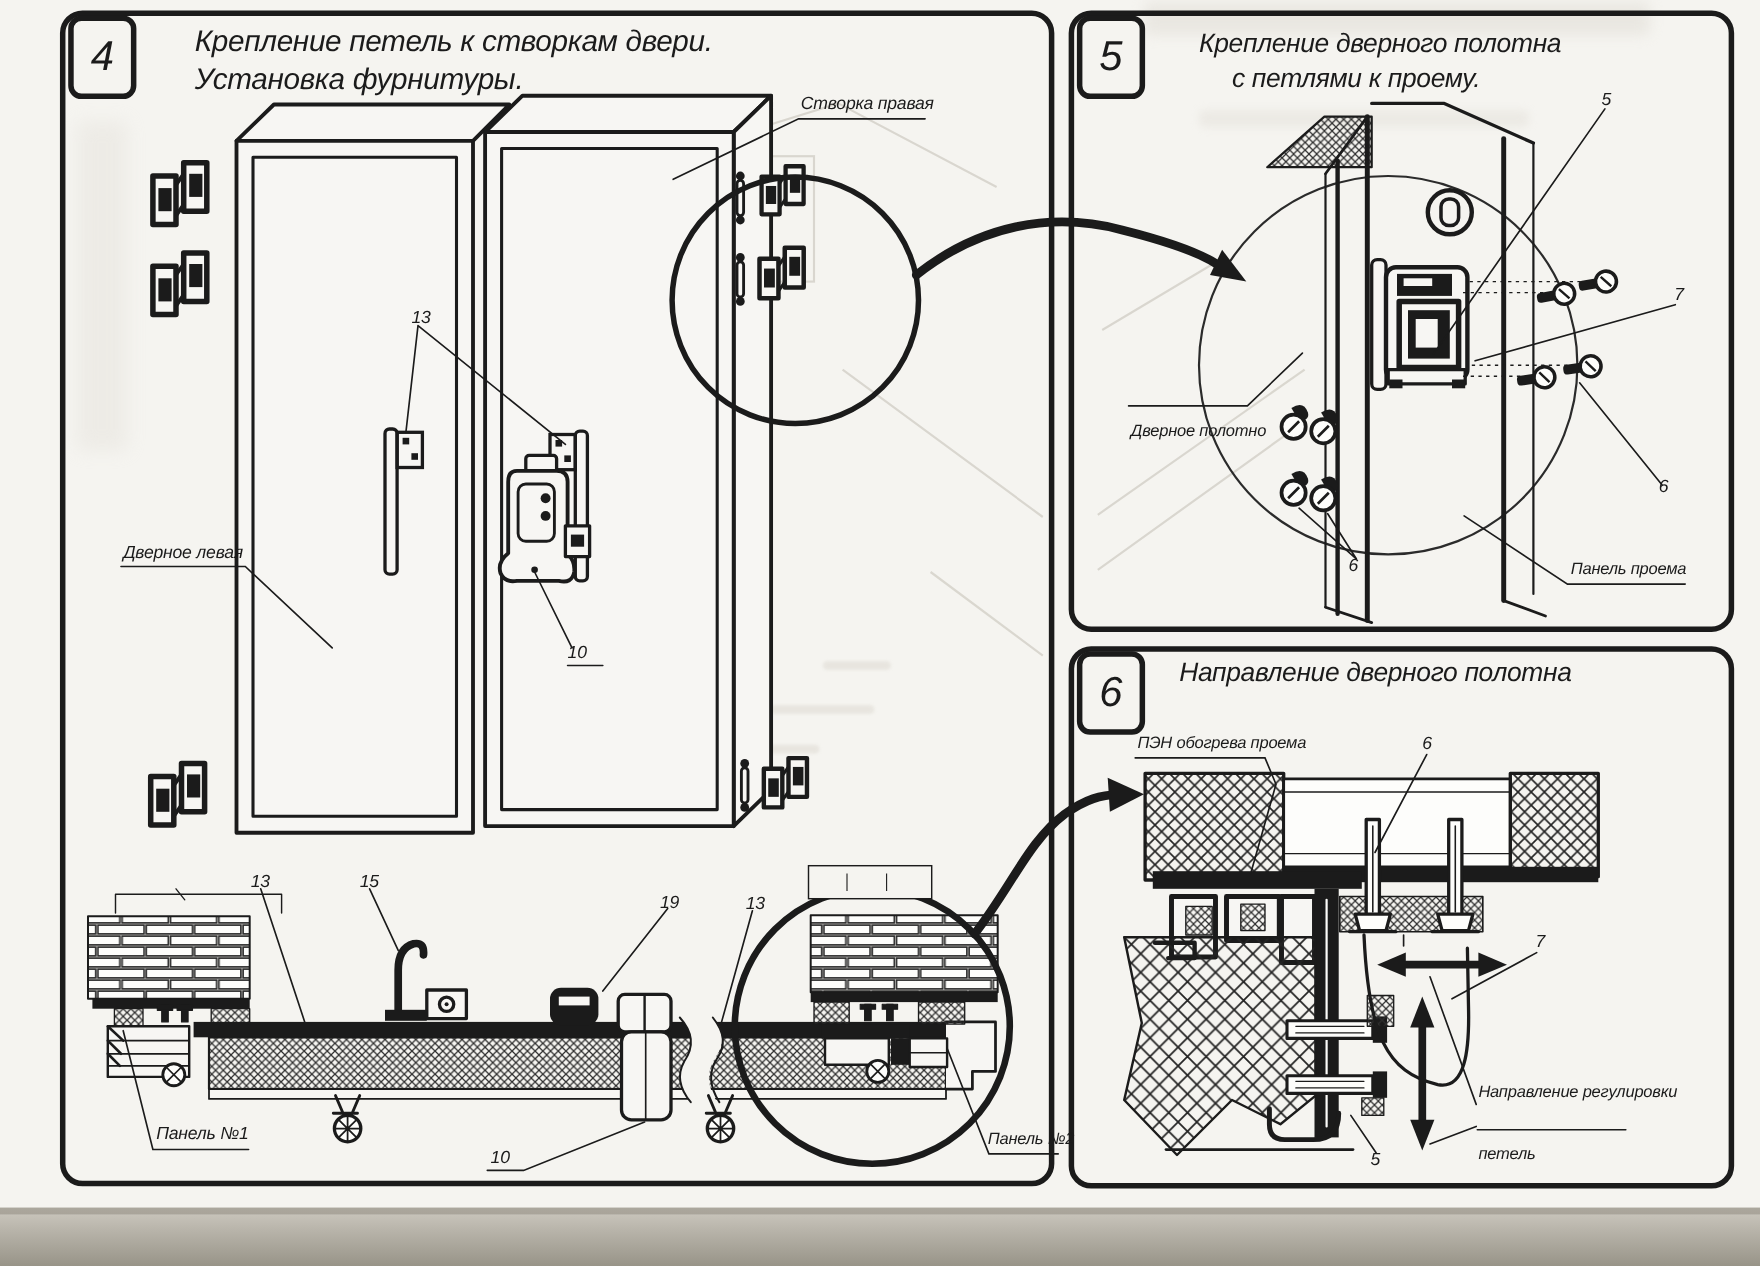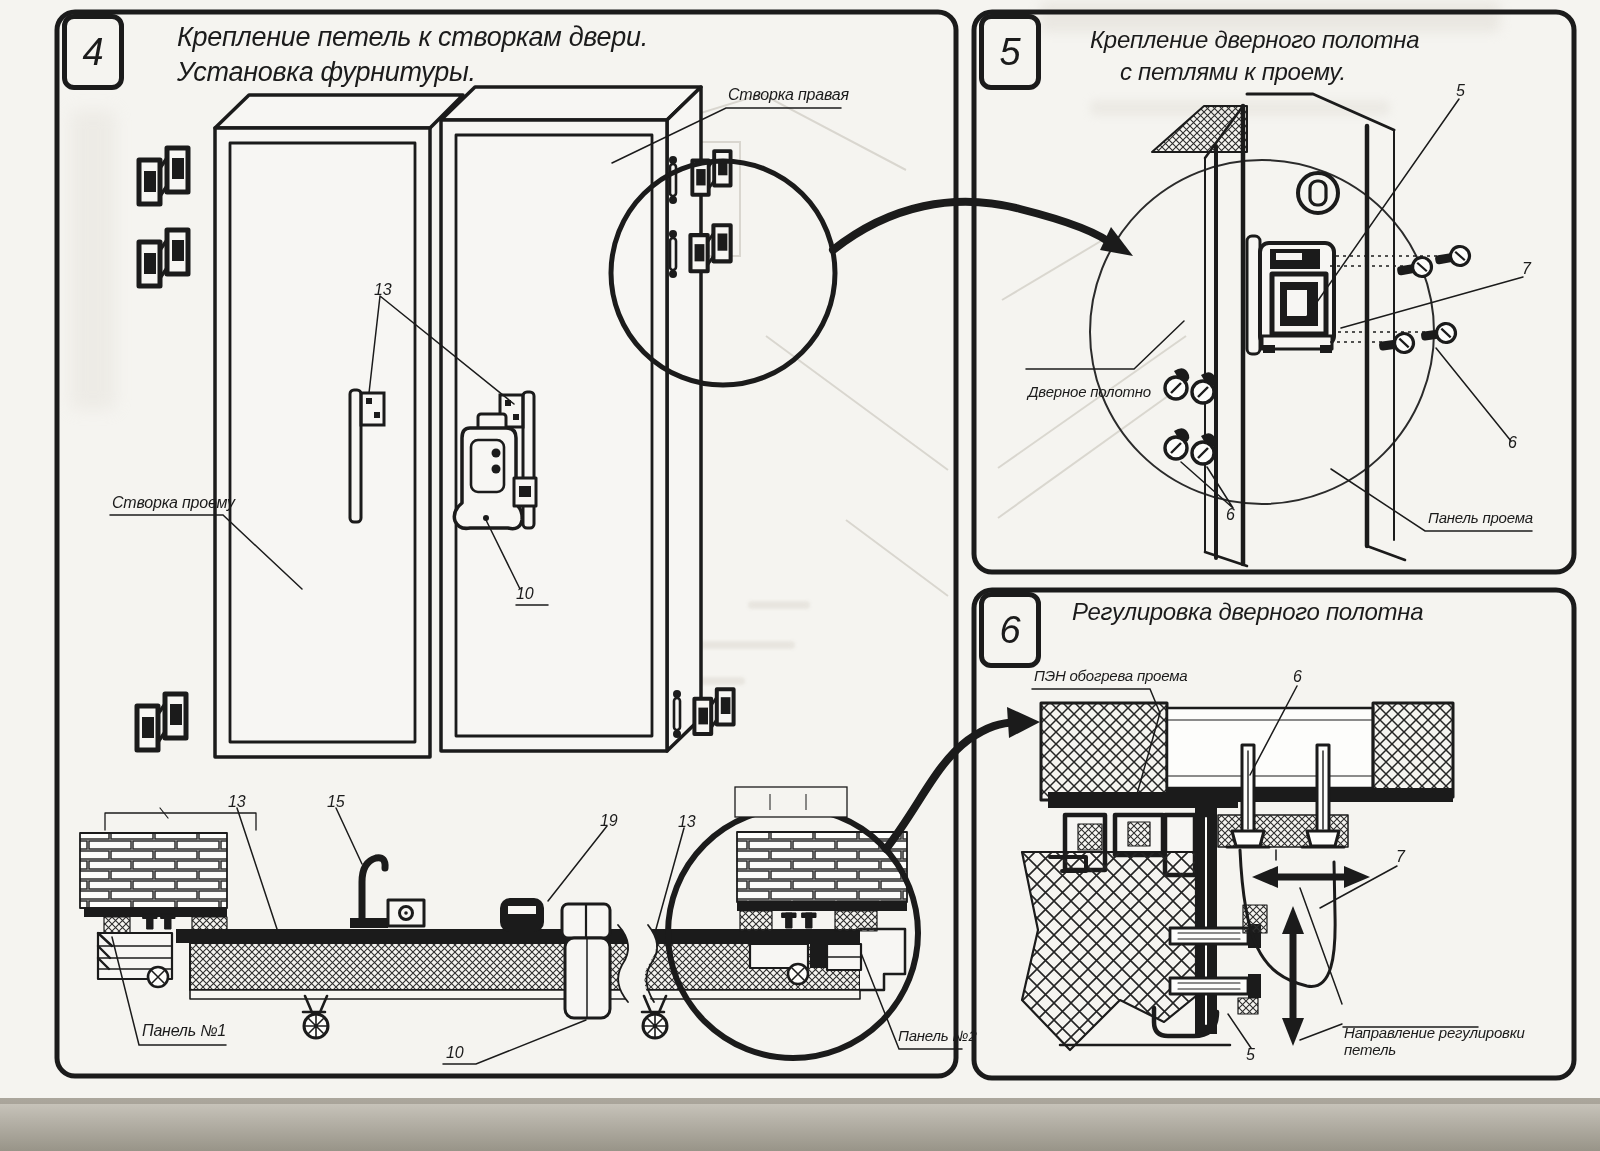--- a/index.html
+++ b/index.html
@@ -326,44 +326,44 @@
   </svg>
 
   <div class="numbox" style="left:62px;top:14px;">4</div>
   <div class="numbox" style="left:979px;top:14px;">5</div>
   <div class="numbox" style="left:979px;top:592px;">6</div>
 
   <div class="title t27" style="left:177px;top:22px;">Крепление петель к створкам двери.</div>
   <div class="title t27" style="left:177px;top:57px;">Установка фурнитуры.</div>
   <div class="title t24" style="left:1090px;top:26px;">Крепление дверного полотна</div>
   <div class="title t24" style="left:1120px;top:58px;">с петлями к проему.</div>
-  <div class="title t24" style="left:1072px;top:598px;">Регулировка дверного полотна</div>
+  <div class="title t24" style="left:1072px;top:598px;">Направление дверного полотна</div>
 
   <div id="callouts">
       <div class="co" style="left: 728px; top: 86px; font-size: 16px;">Створка правая</div>
-      <div class="co" style="left: 112px; top: 494px; font-size: 16px;">Створка проему</div>
+      <div class="co" style="left: 112px; top: 494px; font-size: 16px;">Дверное левая</div>
       <div class="co" style="left: 374px; top: 281px; font-size: 16px;">13</div>
       <div class="co" style="left: 516px; top: 585px; font-size: 16px;">10</div>
       <div class="co" style="left: 228px; top: 793px; font-size: 16px;">13</div>
       <div class="co" style="left: 327px; top: 793px; font-size: 16px;">15</div>
       <div class="co" style="left: 600px; top: 812px; font-size: 16px;">19</div>
       <div class="co" style="left: 678px; top: 813px; font-size: 16px;">13</div>
       <div class="co" style="left: 142px; top: 1022px; font-size: 16px;">Панель №1</div>
       <div class="co" style="left: 446px; top: 1044px; font-size: 16px;">10</div>
       <div class="co" style="left: 898px; top: 1027px; font-size: 15px;">Панель №2</div>
       <div class="co" style="left: 1028px; top: 347px; font-size: 15px; margin-top: 36px;">Дверное полотно</div>
       <div class="co" style="left: 1428px; top: 509px; font-size: 15px;">Панель проема</div>
       <div class="co" style="left: 1456px; top: 82px; font-size: 16px;">5</div>
       <div class="co" style="left: 1522px; top: 260px; font-size: 16px;">7</div>
       <div class="co" style="left: 1508px; top: 434px; font-size: 16px;">6</div>
       <div class="co" style="left: 1226px; top: 506px; font-size: 16px;">6</div>
       <div class="co" style="left: 1034px; top: 667px; font-size: 15px;">ПЭН обогрева проема</div>
       <div class="co" style="left: 1293px; top: 668px; font-size: 16px;">6</div>
       <div class="co" style="left: 1396px; top: 848px; font-size: 16px;">7</div>
-      <div class="co" style="left: 1344px; top: 1024px; font-size: 15px;">Направление регулировки</div>
+      <div class="co" style="left: 1344px; top: 984px; font-size: 15px;">Направление регулировки</div>
       <div class="co" style="left: 1344px; top: 1005px; font-size: 15px; margin-top: 36px;">петель</div>
       <div class="co" style="left: 1246px; top: 1046px; font-size: 16px;">5</div>
     </div>
 
   <div class="table-edge">
       <div class="crease"></div>
     </div>
 </div>
 
 </body></html>

